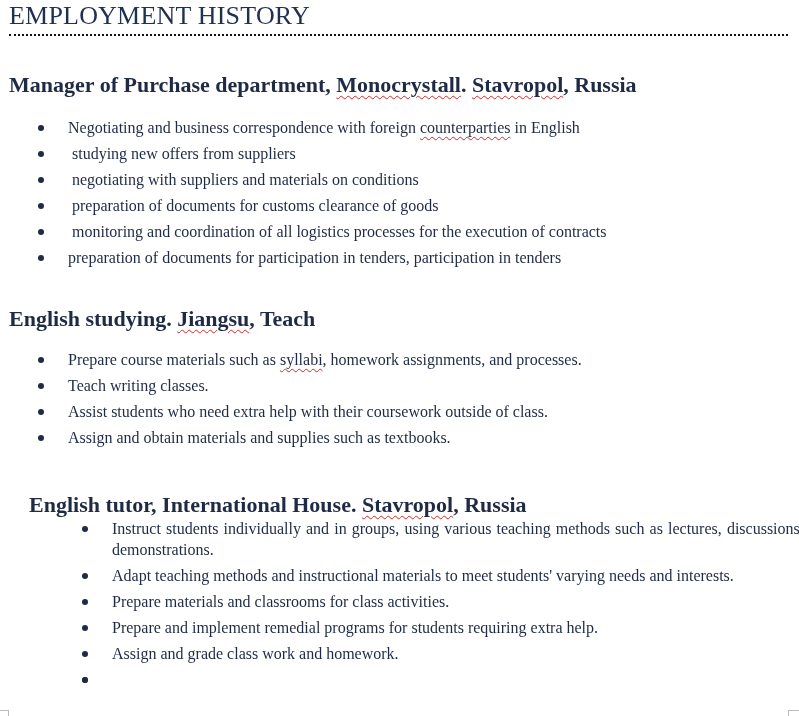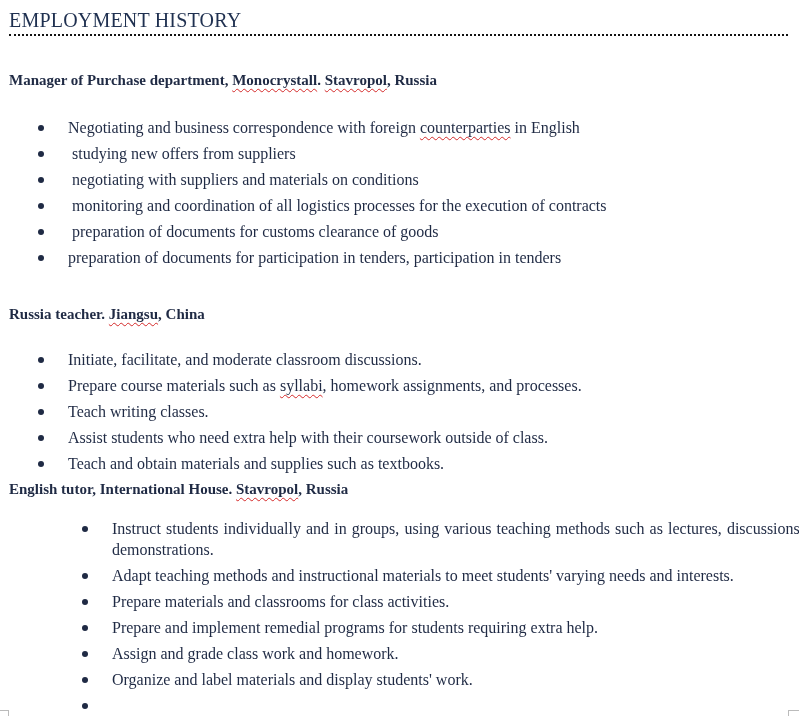--- a/index.html
+++ b/index.html
@@ -1,22 +1,22 @@
 <!DOCTYPE html>
 <html><head>
   <meta charset="utf-8">
   <style>
     html, body { margin: 0; padding: 0; background: #ffffff; }
     body { width: 799px; height: 716px; position: relative; overflow: hidden;
            font-family: "Liberation Serif", "DejaVu Serif", serif; color: #1f2a44; }
-    .heading { position: absolute; left: 9px; top: 1px; font-size: 20px; color: #1f3050;
-               letter-spacing: 0.2px; white-space: nowrap; margin-top: 8px; }
+    .heading { position: absolute; left: 9px; top: 1px; font-size: 26px; color: #1f3050;
+               letter-spacing: 0.2px; white-space: nowrap; }
     .rule { position: absolute; left: 9px; top: 34px; width: 779px; height: 0;
             border-top: 2px dotted #111; }
-    .job-title { position: absolute; left: 9px; font-size: 15px; font-weight: bold;
+    .job-title { position: absolute; left: 9px; font-size: 22px; font-weight: bold;
                  color: #1f2a44; white-space: nowrap; }
     .squiggle { text-decoration: underline wavy #d42a2a; text-decoration-thickness: 1px;
                 text-underline-offset: 3px; }
     ul.bullets { position: absolute; left: 0; margin: 0; padding: 0; list-style: none; width: 790px; }
     ul.bullets li { position: relative; font-size: 16px; line-height: 26px; padding-left: 68px;
                     color: #1f2a44; white-space: nowrap; }
     ul.bullets li.wrap { white-space: normal; text-align: justify; line-height: 21px;
                          padding-bottom: 3px; padding-top: 2px; }
     ul.bullets li .dot { position: absolute; left: 38px; top: 10px; width: 6px; height: 6px;
                          border-radius: 50%; background: #1f2a44; }
@@ -33,43 +33,42 @@
 <div class="heading">EMPLOYMENT HISTORY</div>
 <div class="rule"></div>
 
 <div class="job-title" style="top:72px;">
   <span>Manager of Purchase department, </span><span class="squiggle">Monocrystall</span><span>. </span><span class="squiggle">Stavropol</span><span>, Russia</span>
 </div>
 <ul class="bullets" style="top:115px;">
   <li><span class="dot"></span><span>Negotiating and business correspondence with foreign </span><span class="squiggle">counterparties</span><span> in English</span></li>
   <li><span class="dot"></span><span class="txt indent"> studying new offers from suppliers</span></li>
   <li><span class="dot"></span><span class="txt indent"> negotiating with suppliers and materials on conditions</span></li>
+  <li><span class="dot"></span><span class="txt indent"> preparation of documents for customs clearance of goods</span></li>
   <li><span class="dot"></span><span class="txt indent"> monitoring and coordination of all logistics processes for the execution of contracts</span></li>
-  <li><span class="dot"></span><span class="txt indent"> preparation of documents for customs clearance of goods</span></li>
   <li><span class="dot"></span><span class="txt">preparation of documents for participation in tenders, participation in tenders</span></li>
 </ul>
 
 <div class="job-title" style="top:306px;">
-  <span>Russia teacher. </span><span class="squiggle">Jiangsu</span><span>, China</span>
+  <span>English studying. </span><span class="squiggle">Jiangsu</span><span>, Teach</span>
 </div>
 <ul class="bullets" style="top:347px;">
-  <li><span class="dot"></span><span>Initiate, facilitate, and moderate classroom discussions.</span></li>
   <li><span class="dot"></span><span>Prepare course materials such as </span><span class="squiggle">syllabi</span><span>, homework assignments, and processes.</span></li>
   <li><span class="dot"></span><span>Teach writing classes.</span></li>
   <li><span class="dot"></span><span>Assist students who need extra help with their coursework outside of class.</span></li>
-  <li><span class="dot"></span><span>Teach and obtain materials and supplies such as textbooks.</span></li>
+  <li><span class="dot"></span><span>Assign and obtain materials and supplies such as textbooks.</span></li>
 </ul>
 
-<div class="job-title" style="top:481px;">
+<div class="job-title" style="top:492px;margin-left:20px;">
   <span>English tutor, International House. </span><span class="squiggle">Stavropol</span><span>, Russia</span>
 </div>
 <ul class="bullets" style="top:516px;padding-left:44px;">
   <li class="wrap" style="padding-right:2px;"><span class="dot"></span><span>Instruct students individually and in groups, using various teaching methods such as lectures, discussions, and demonstrations.</span></li>
   <li><span class="dot"></span><span>Adapt teaching methods and instructional materials to meet students' varying needs and interests.</span></li>
   <li><span class="dot"></span><span>Prepare materials and classrooms for class activities.</span></li>
   <li><span class="dot"></span><span>Prepare and implement remedial programs for students requiring extra help.</span></li>
   <li><span class="dot"></span><span>Assign and grade class work and homework.</span></li>
-  <li><span class="dot"></span><span>Organize and label materials and display students' work.</span></li>
+  <li><span class="dot"></span></li>
   <li><span class="dot"></span><span></span></li>
 </ul>
 
 <div class="corner-mark-left"></div>
 <div class="corner-mark-right"></div>
 
 </body></html>

